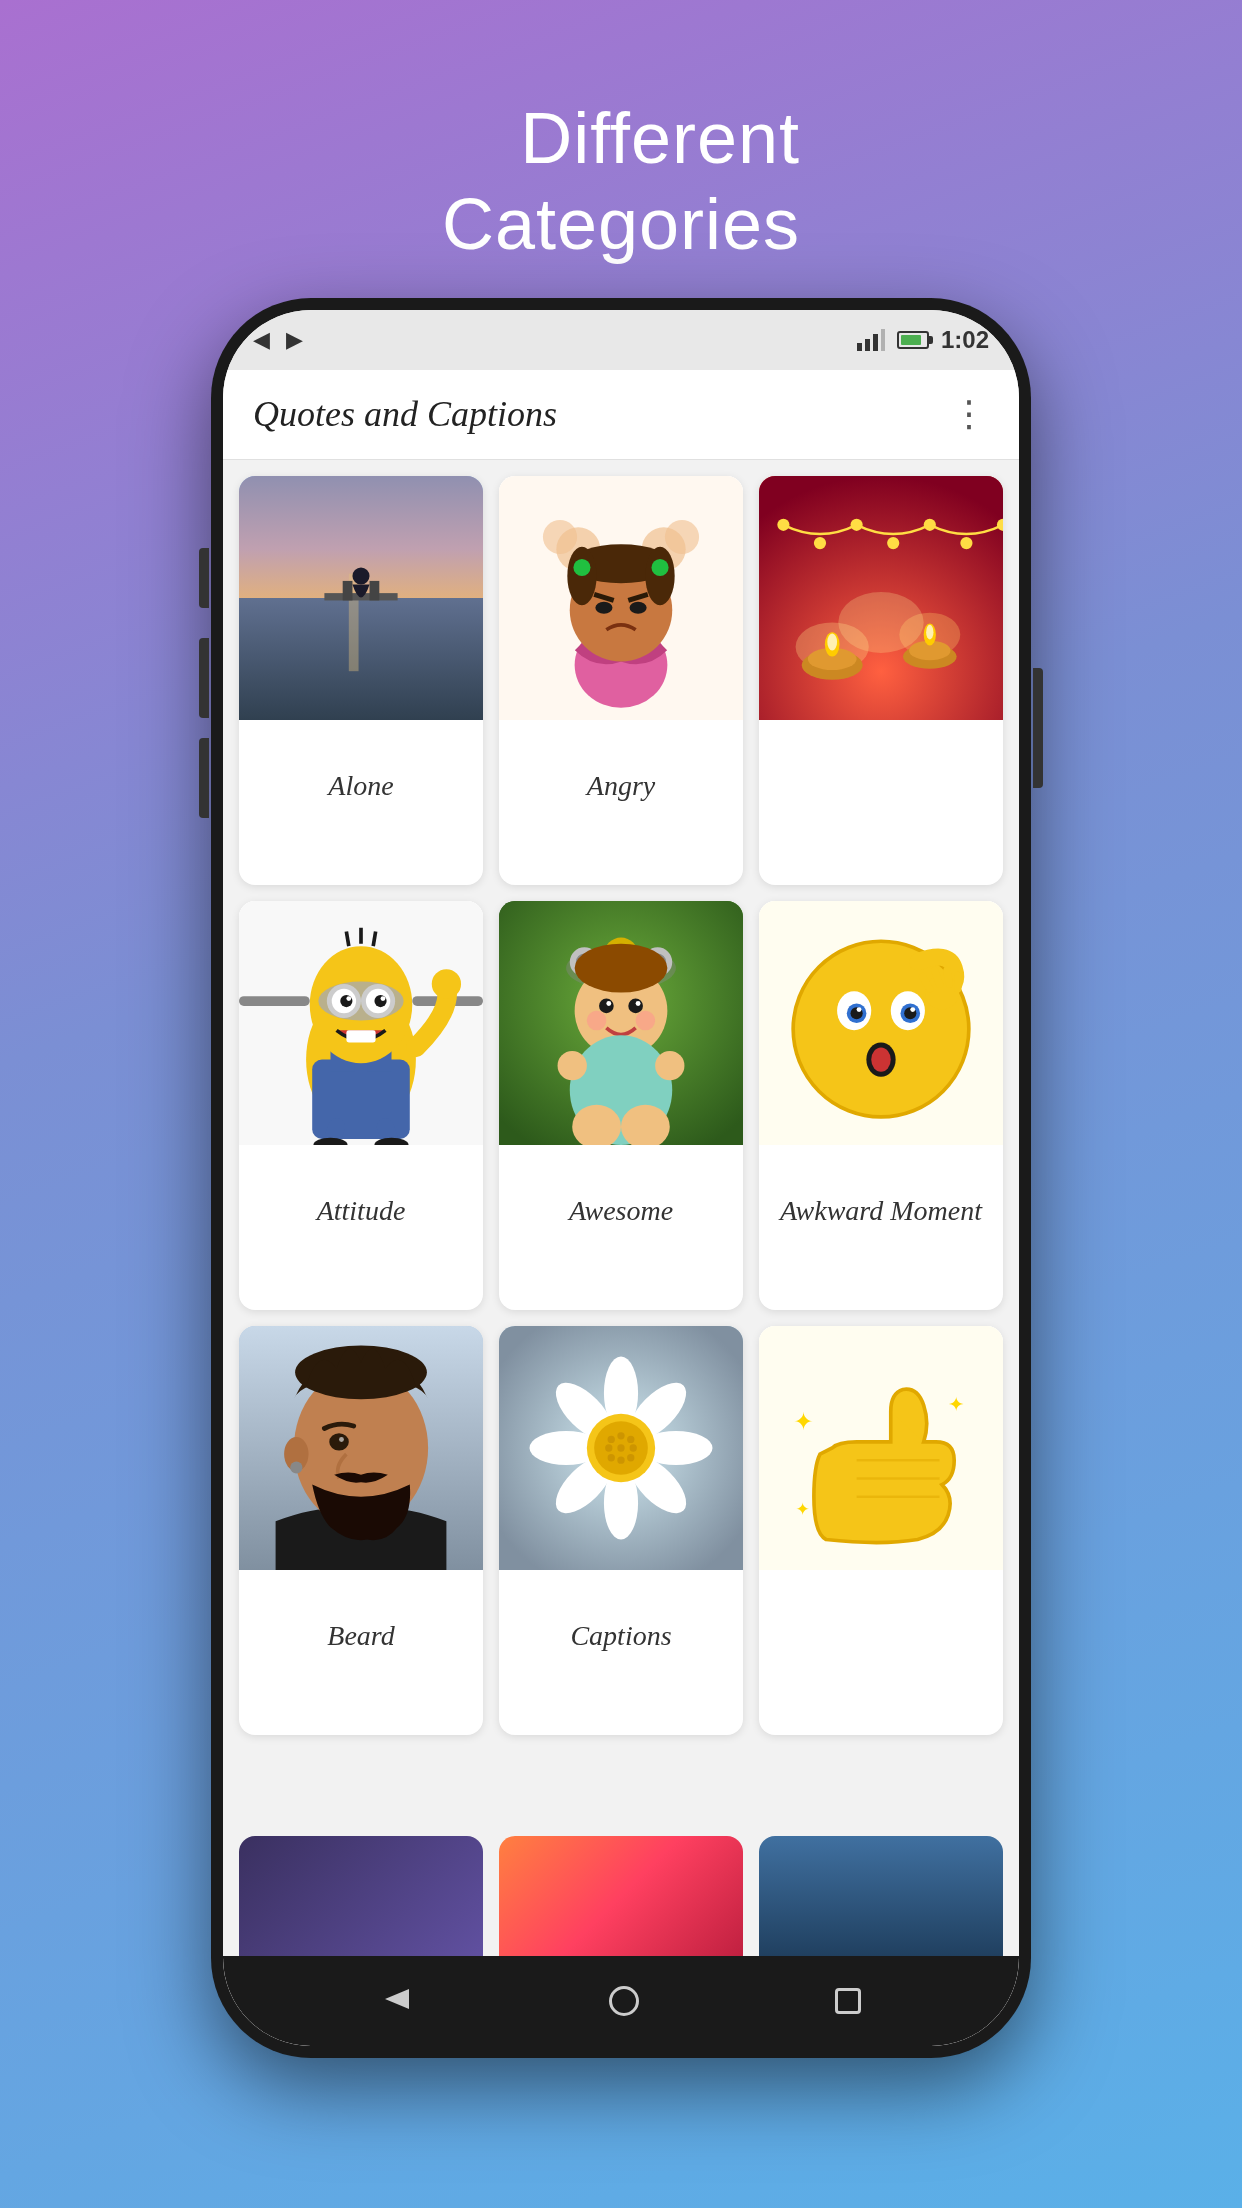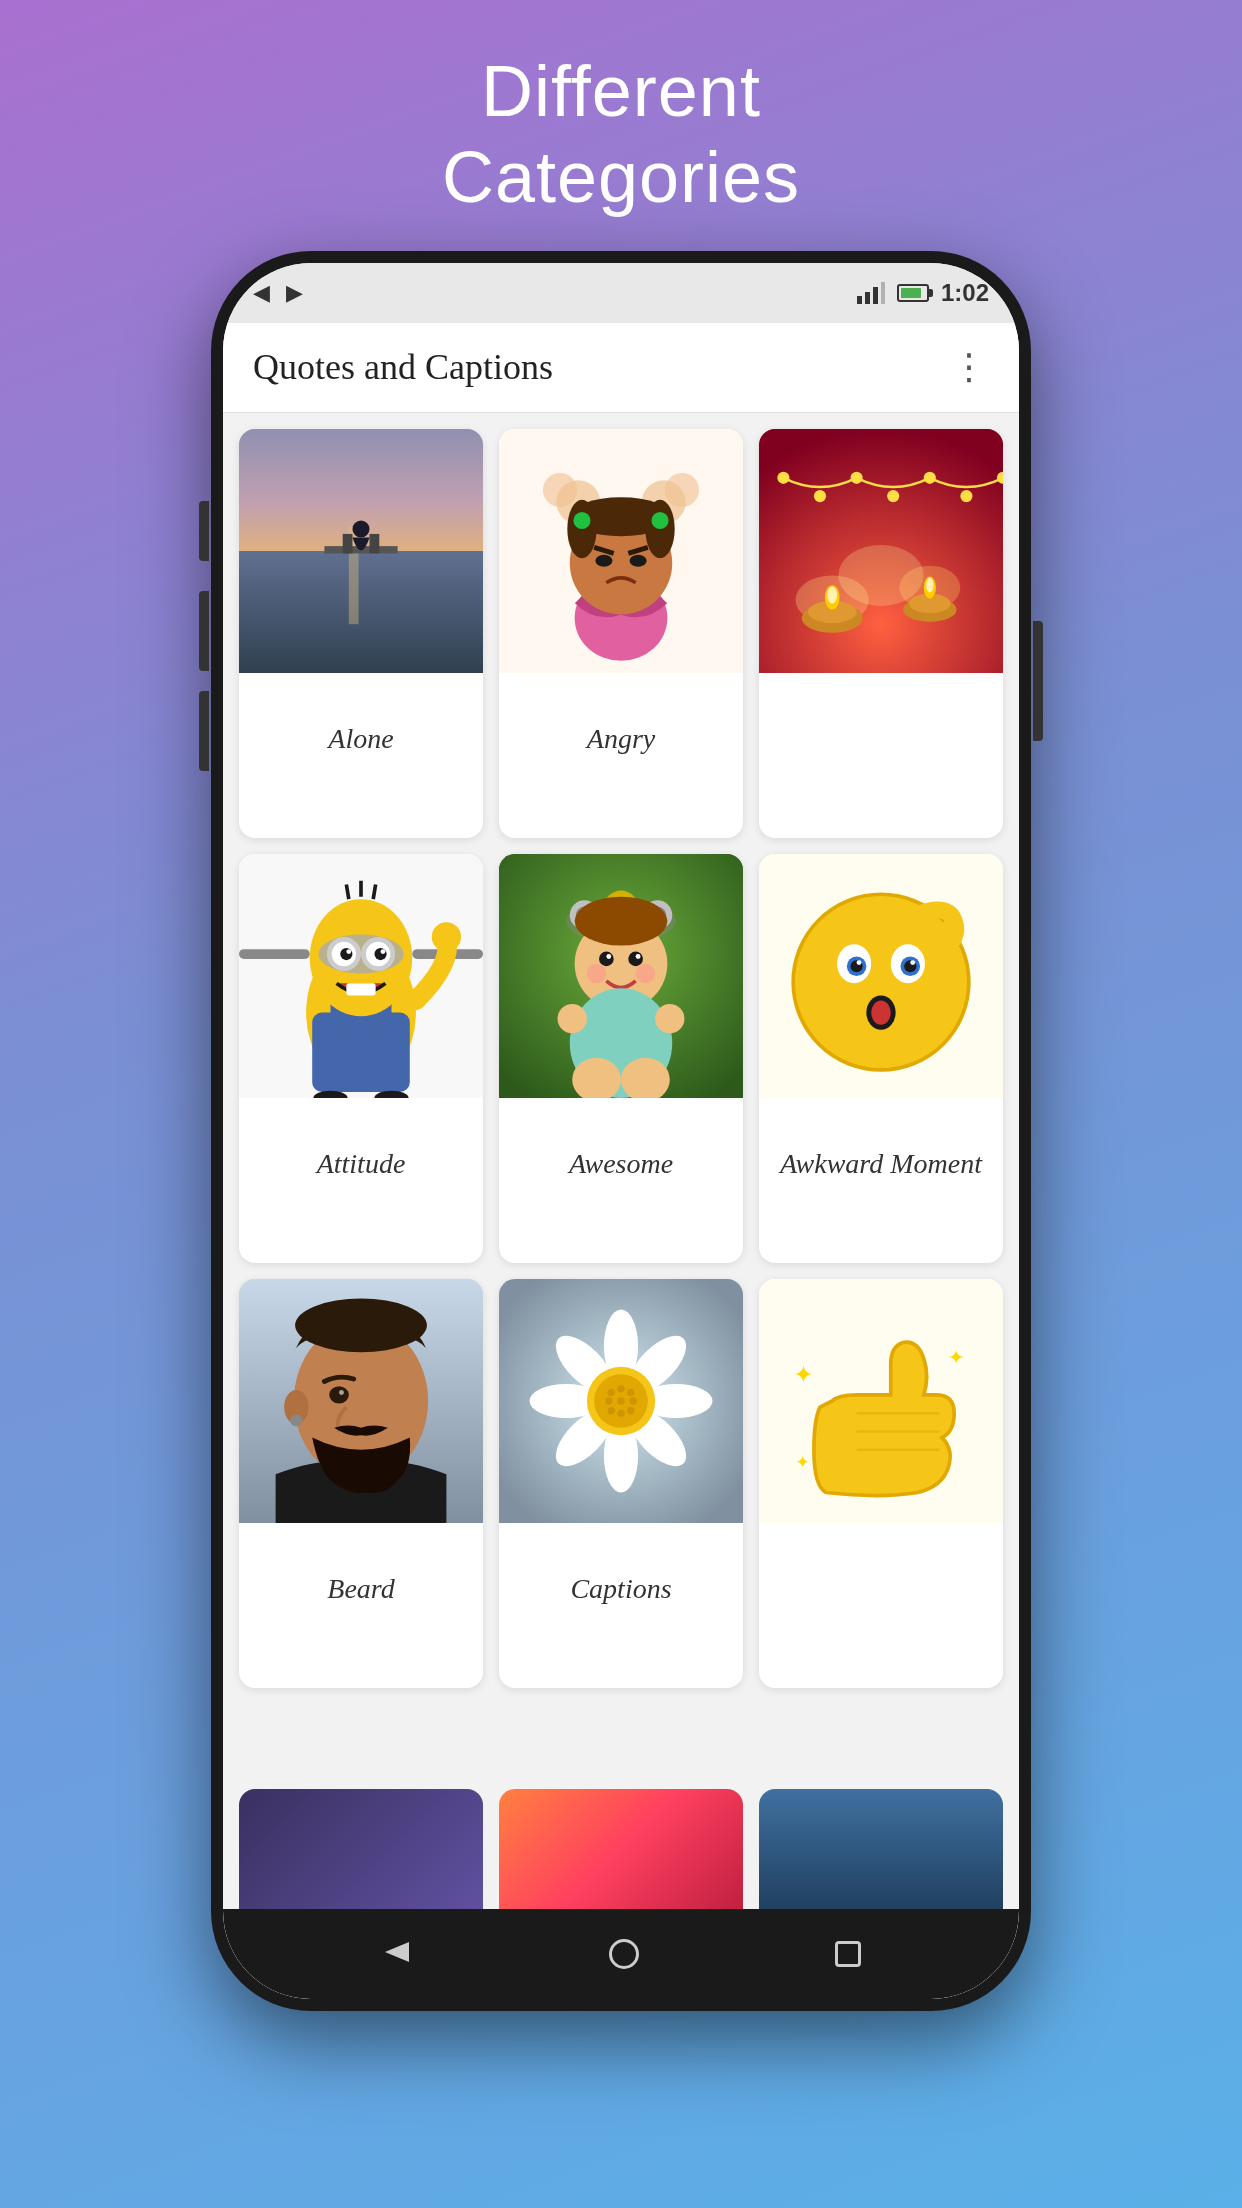--- a/index.html
+++ b/index.html
@@ -9,22 +9,22 @@
       height: 2208px;
       background: linear-gradient(160deg, #a970d0 0%, #7b8fd4 40%, #5ab0e8 100%);
       display: flex;
       flex-direction: column;
       align-items: center;
       font-family: Arial, sans-serif;
       overflow: hidden;
     }
 
     .page-header {
-      text-align: center;
-      padding: 48px 40px 30px;
+      text-align: right;
+      padding: 95px 40px 30px;
       color: white;
       font-size: 72px;
       font-weight: 300;
       line-height: 1.2;
       letter-spacing: 1px;
     }
 
     .phone-wrapper {
       position: relative;
       width: 820px;
@@ -108,20 +108,21 @@
       align-items: center;
       justify-content: space-between;
       padding: 0 30px;
       flex-shrink: 0;
       border-bottom: 1px solid #e0e0e0;
     }
 
     .app-title {
       font-size: 36px;
       font-family: 'Georgia', serif;
+      font-style: italic;
       color: #222;
     }
 
     .menu-dots {
       font-size: 36px;
       color: #555;
       cursor: pointer;
       letter-spacing: 2px;
     }
 

